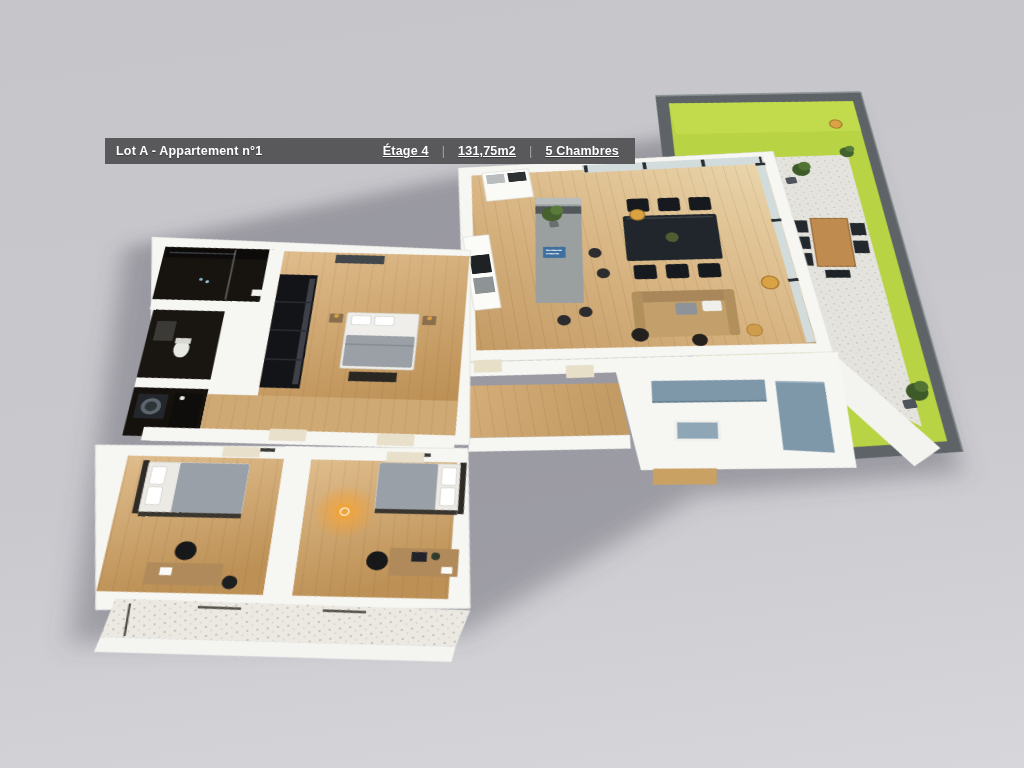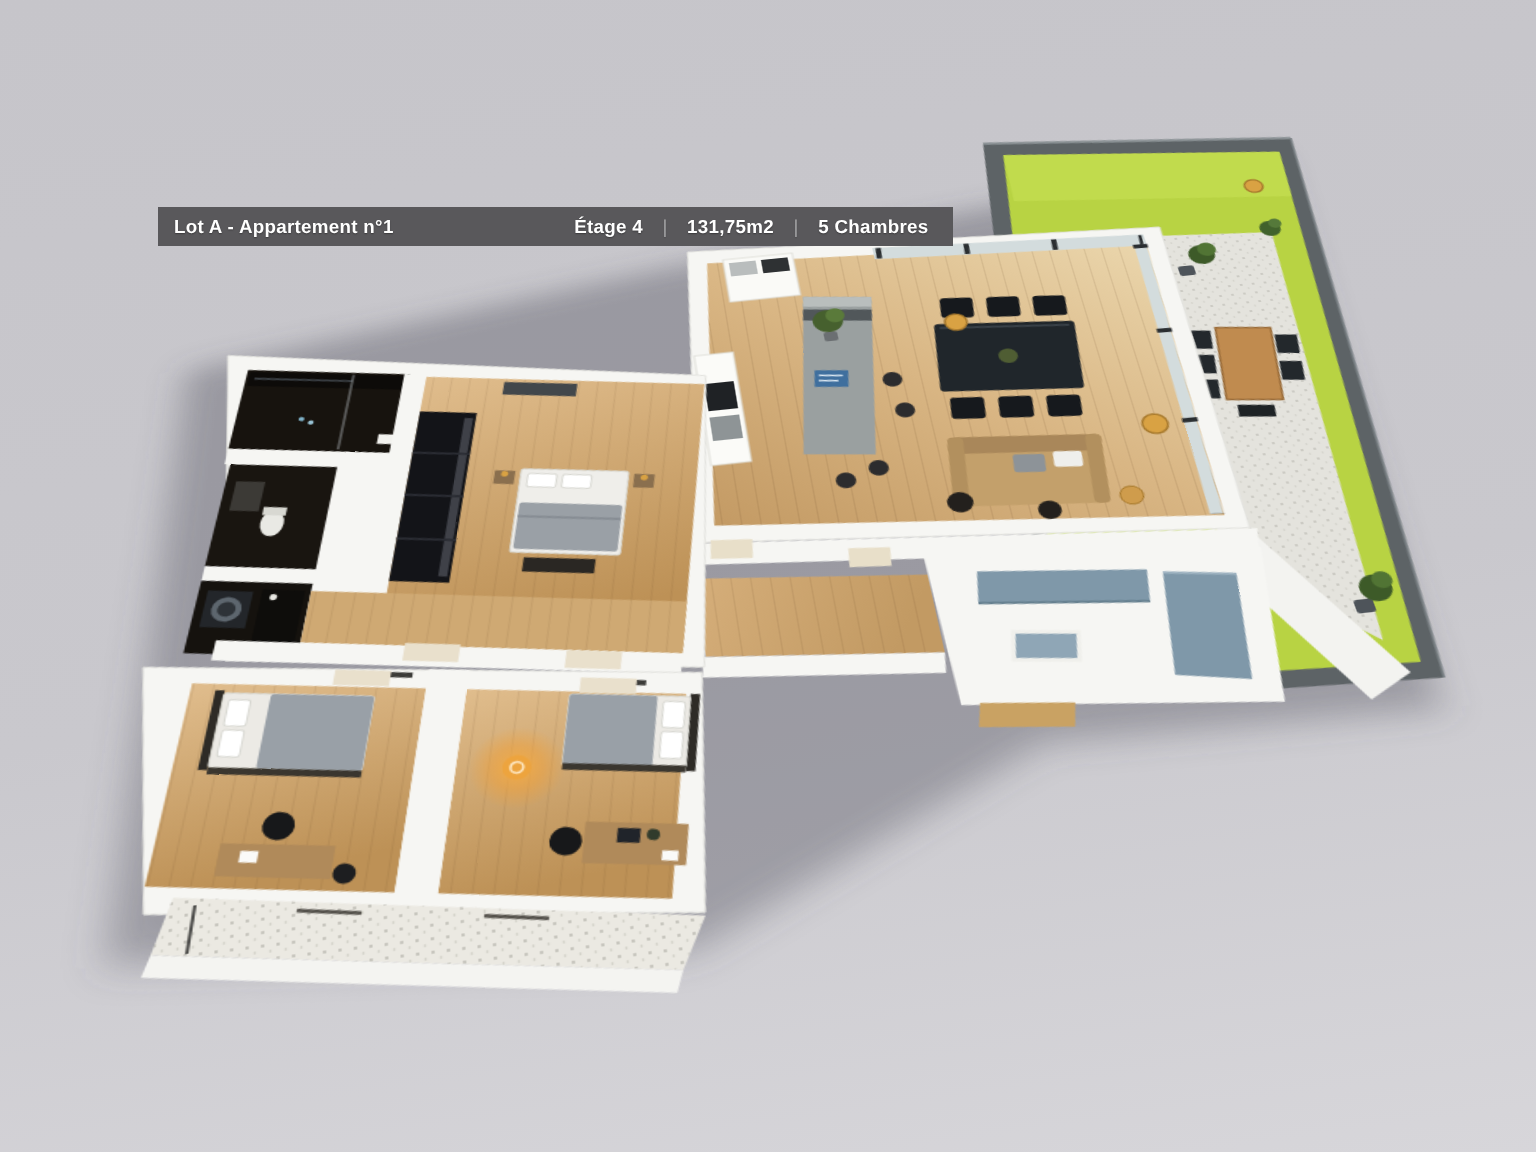--- a/index.html
+++ b/index.html
@@ -20,21 +20,21 @@
   .header-bar{
     position:absolute;left:105px;top:92px;width:530px;height:26px;
     background:var(--header_bg,#59585b);
     color:var(--header_text,#ffffff);
     display:flex;align-items:center;justify-content:space-between;
     padding:0 16px 0 11px;box-sizing:border-box;
     font-size:12.5px;font-weight:bold;letter-spacing:.2px;z-index:5;
     text-shadow:0 1px 1px rgba(0,0,0,.35);
     margin-top:46px;
   }
-  .header-right{display:flex;align-items:center;gap:13px;}
+  .header-right{display:flex;align-items:center;gap:13px;text-decoration:underline;}
   .sep{opacity:.45;font-weight:normal;}
 </style>
 </head>
 <body>
 
 <div class="stage">
 
   <div class="plan3d">
     <svg width="920" height="700" viewBox="0 0 920 700" xmlns="http://www.w3.org/2000/svg">
       <defs>

